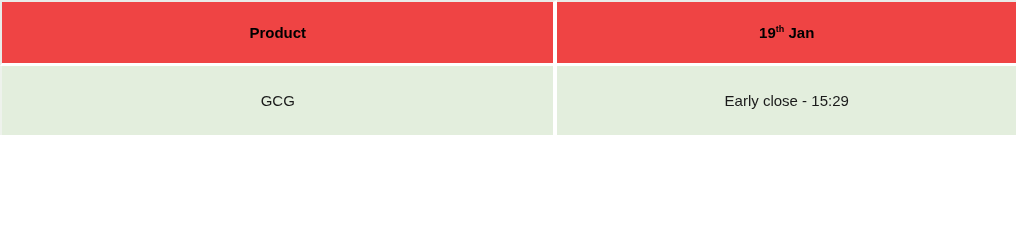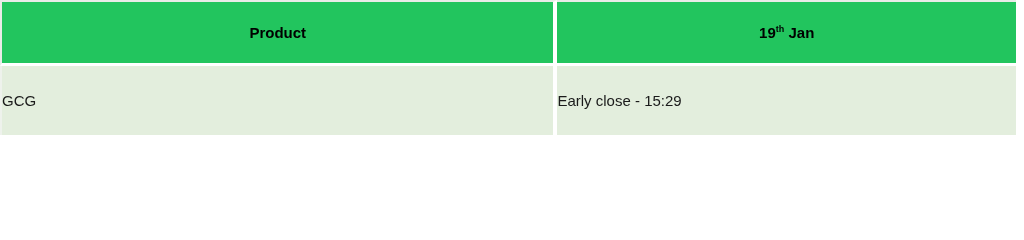--- a/index.html
+++ b/index.html
@@ -28,21 +28,21 @@
     border-collapse: separate;
     border-spacing: 0;
     table-layout: fixed;
   }
 
   
   .header-row {
     height: 66px;
   }
   .header-cell {
-    background: #22c55e;
+    background: #ef4444;
     color: #000000;
     font-weight: bold;
     font-size: 15px;
     text-align: center;
     vertical-align: middle;
     padding: 0;
     border-top: 2px solid #e9ece8;
     border-bottom: 3px solid #ffffff;
     line-height: 1.2;
   }
@@ -67,20 +67,21 @@
 
   
   .body-row {
     height: 66px;
   }
   .body-cell {
     background: #E3EEDD;
     color: #1a1a1a;
     font-weight: normal;
     font-size: 15px;
+    text-align: center;
     vertical-align: middle;
     padding: 0;
     line-height: 1.2;
   }
   .body-cell.col-product {
     border-left: 2px solid #eef2ec;
     border-right: 4px solid #ffffff;
   }
 </style>
 </head>

